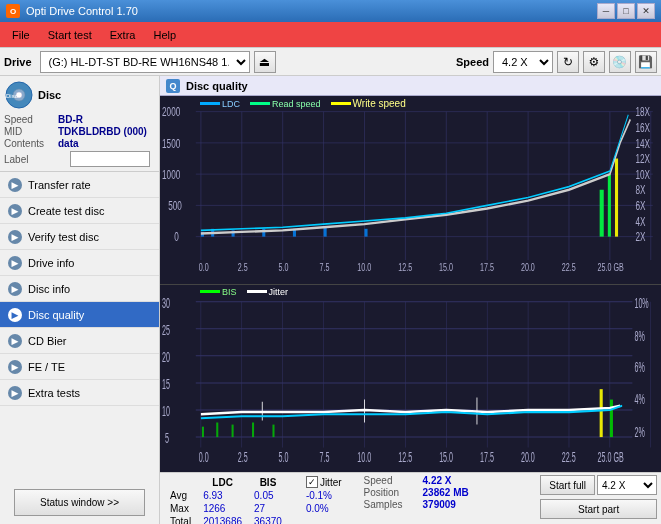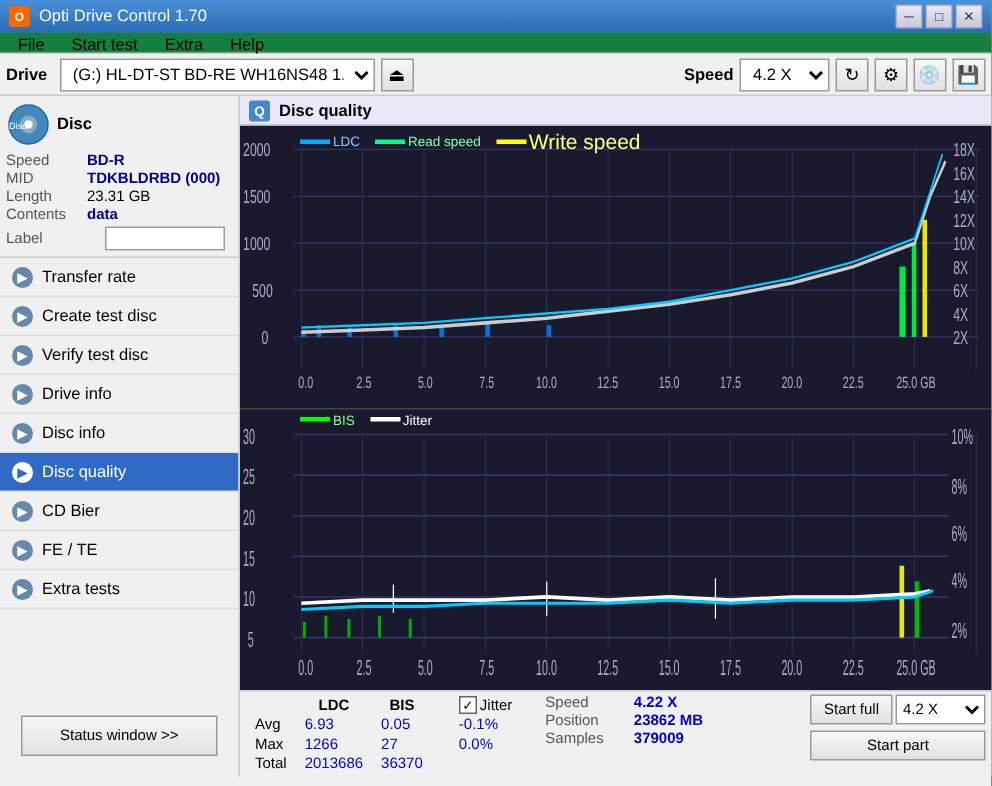--- a/index.html
+++ b/index.html
@@ -16,24 +16,24 @@
       padding: 0 6px;
       font-size: 11px;
     }
     .title-bar-left { display: flex; align-items: center; gap: 6px; }
     .title-bar-icon { width: 14px; height: 14px; background: #ff6600; border-radius: 2px; font-size: 8px; display: flex; align-items: center; justify-content: center; color: white; font-weight: bold; }
     .title-bar-buttons { display: flex; gap: 2px; }
     .tb-btn { width: 18px; height: 16px; border: 1px solid #aac; background: linear-gradient(to bottom, #e8e8f8, #c8c8d8); font-size: 9px; display: flex; align-items: center; justify-content: center; cursor: pointer; color: #333; }
 
     
     .menu-bar {
-      background: #15803d;
-      height: 14px;
-      display: flex;
-      align-items: flex-start;
+      background: #ef4444;
+      height: 26px;
+      display: flex;
+      align-items: center;
       padding: 0 4px;
       border-bottom: 1px solid #ccc;
       gap: 2px;
     }
     .menu-item { padding: 2px 8px; font-size: 11px; cursor: pointer; }
 
     
     .drive-toolbar {
       background: #f0f0f0;
       height: 28px;
@@ -278,24 +278,20 @@
       <div class="disc-info-rows">
         <div class="disc-row">
           <span class="disc-row-label">Speed</span>
           <span class="disc-row-value">BD-R</span>
         </div>
         <div class="disc-row">
           <span class="disc-row-label">MID</span>
           <span class="disc-row-value">TDKBLDRBD (000)</span>
         </div>
         <div class="disc-row">
-          <span class="disc-row-label">Length</span>
-          <span class="disc-row-value black">23.31 GB</span>
-        </div>
-        <div class="disc-row">
           <span class="disc-row-label">Contents</span>
           <span class="disc-row-value">data</span>
         </div>
         <div class="label-row">
           <span class="disc-row-label">Label</span>
           <input class="label-input" type="text" value="" style="">
           <div class="label-btn">🔍</div>
         </div>
       </div>
     </div>
@@ -356,21 +352,21 @@
           <div class="legend-item">
             <div class="legend-color" style="background:#00aaff;height:3px;"></div>
             <span style="font-size:9px;color:#88ccff;">LDC</span>
           </div>
           <div class="legend-item">
             <div class="legend-color" style="background:#00ff88;height:3px;"></div>
             <span style="font-size:9px;color:#88ffaa;">Read speed</span>
           </div>
           <div class="legend-item">
             <div class="legend-color" style="background:#ffff00;height:3px;"></div>
-            <span style="font-size:14px;color:#ffff88;">Write speed</span>
+            <span style="font-size:10px;color:#ffff88;">Write speed</span>
           </div>
         </div>
         <svg class="chart-svg" viewBox="0 0 490 120" preserveAspectRatio="none">
 
           <rect width="490" height="120" fill="#1a1a2e"></rect>
 
           <line x1="40" y1="10" x2="40" y2="105" stroke="#333366" stroke-width="0.5"></line>
           <line x1="80" y1="10" x2="80" y2="105" stroke="#333366" stroke-width="0.5"></line>
           <line x1="120" y1="10" x2="120" y2="105" stroke="#333366" stroke-width="0.5"></line>
           <line x1="160" y1="10" x2="160" y2="105" stroke="#333366" stroke-width="0.5"></line>

